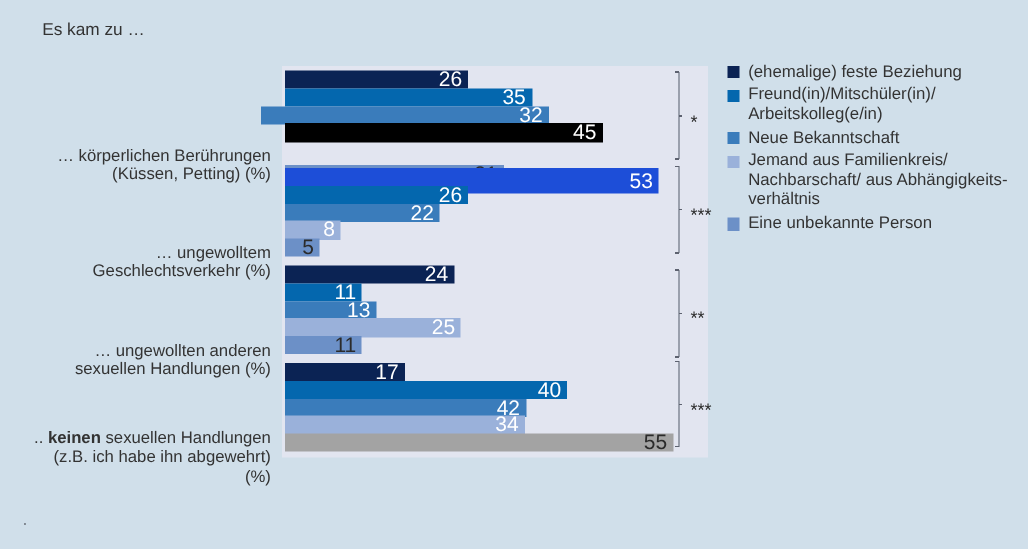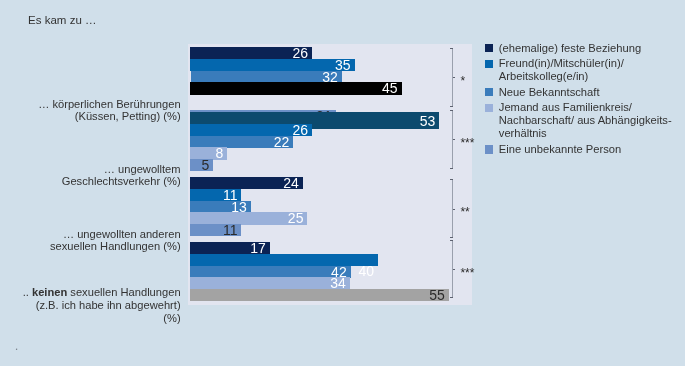--- a/index.html
+++ b/index.html
@@ -45,30 +45,30 @@
       <div class="cat-label" style="right: 504.4px; top: 193.775px;">… ungewollten anderen<br>sexuellen Handlungen (%)</div>
       <div class="cat-label" style="right: 504.4px; top: 252.475px;">.. <b>keinen</b> sexuellen Handlungen<br>(z.B. ich habe ihn abgewehrt)<br>(%)</div>
     </div>
   <div id="bars">
       <div class="bar" style="left: 189.7px; top: 47px; height: 12.35px; width: 122.46px; background: rgb(11, 35, 84);">
         <span class="val" style="color: rgb(255, 255, 255);">26</span>
       </div>
       <div class="bar" style="left: 189.7px; top: 58.75px; height: 12.35px; width: 164.85px; background: rgb(4, 103, 174);">
         <span class="val" style="color: rgb(255, 255, 255);">35</span>
       </div>
-      <div class="bar" style="left: 191px; top: 70.5px; height: 12.35px; width: 150.72px; background: rgb(58, 124, 187);">
+      <div class="bar" style="left: 174px; top: 70.5px; height: 12.35px; width: 150.72px; background: rgb(58, 124, 187); padding-left: 41px;">
         <span class="val" style="color: rgb(255, 255, 255);">32</span>
       </div>
       <div class="bar" style="left: 189.7px; top: 82.25px; height: 12.35px; width: 211.95px; background: #000000;">
         <span class="val" style="color: rgb(255, 255, 255);">45</span>
       </div>
       <div class="bar" style="left: 189.7px; top: 94px; height: 11.75px; width: 146.01px; background: rgb(108, 144, 199); margin-top: 16px;">
         <span class="val" style="color: rgb(43, 43, 43);">31</span>
       </div>
-      <div class="bar" style="left: 189.7px; top: 112px; height: 17px; width: 249.63px; background: #0c4a6e;">
+      <div class="bar" style="left: 189.7px; top: 112px; height: 17px; width: 249.63px; background: #1d4ed8;">
         <span class="val" style="color: rgb(255, 255, 255);">53</span>
       </div>
       <div class="bar" style="left: 189.7px; top: 123.75px; height: 12.35px; width: 122.46px; background: rgb(4, 103, 174);">
         <span class="val" style="color: rgb(255, 255, 255);">26</span>
       </div>
       <div class="bar" style="left: 189.7px; top: 135.5px; height: 12.35px; width: 103.62px; background: rgb(58, 124, 187);">
         <span class="val" style="color: rgb(255, 255, 255);">22</span>
       </div>
       <div class="bar" style="left: 189.7px; top: 147.25px; height: 12.35px; width: 37.68px; background: rgb(154, 177, 218);">
         <span class="val" style="color: rgb(255, 255, 255);">8</span>
@@ -88,21 +88,21 @@
       <div class="bar" style="left: 189.7px; top: 212.25px; height: 12.35px; width: 117.75px; background: rgb(154, 177, 218);">
         <span class="val" style="color: rgb(255, 255, 255);">25</span>
       </div>
       <div class="bar" style="left: 189.7px; top: 224px; height: 11.75px; width: 51.81px; background: rgb(108, 144, 199);">
         <span class="val" style="color: rgb(43, 43, 43);">11</span>
       </div>
       <div class="bar" style="left: 189.7px; top: 242px; height: 12.35px; width: 80.07px; background: rgb(11, 35, 84);">
         <span class="val" style="color: rgb(255, 255, 255);">17</span>
       </div>
       <div class="bar" style="left: 189.7px; top: 253.75px; height: 12.35px; width: 188.4px; background: rgb(4, 103, 174);">
-        <span class="val" style="color: rgb(255, 255, 255); margin-top: 11px;">40</span>
+        <span class="val" style="color: rgb(255, 255, 255);">40</span>
       </div>
       <div class="bar" style="left: 189.7px; top: 265.5px; height: 12.35px; width: 161px; background: rgb(58, 124, 187);">
         <span class="val" style="color: rgb(255, 255, 255);">42</span>
       </div>
       <div class="bar" style="left: 189.7px; top: 277.25px; height: 12.35px; width: 160.14px; background: rgb(154, 177, 218);">
         <span class="val" style="color: rgb(255, 255, 255);">34</span>
       </div>
       <div class="bar" style="left: 189.7px; top: 289px; height: 11.75px; width: 259.05px; background: #a3a3a3;">
         <span class="val" style="color: rgb(43, 43, 43);">55</span>
       </div>

